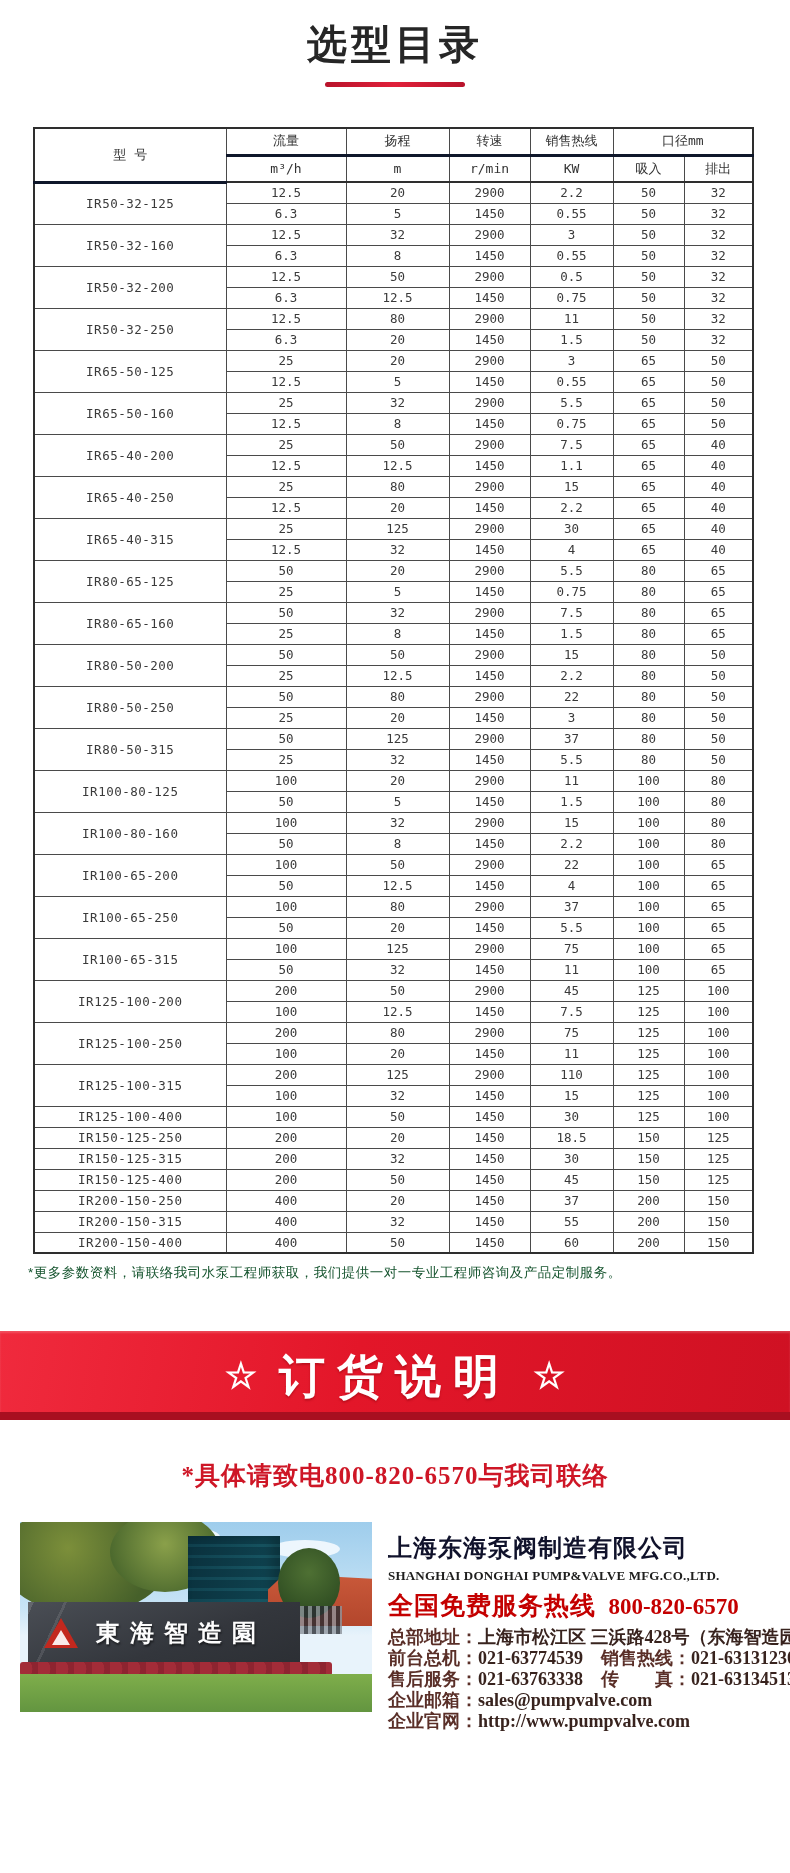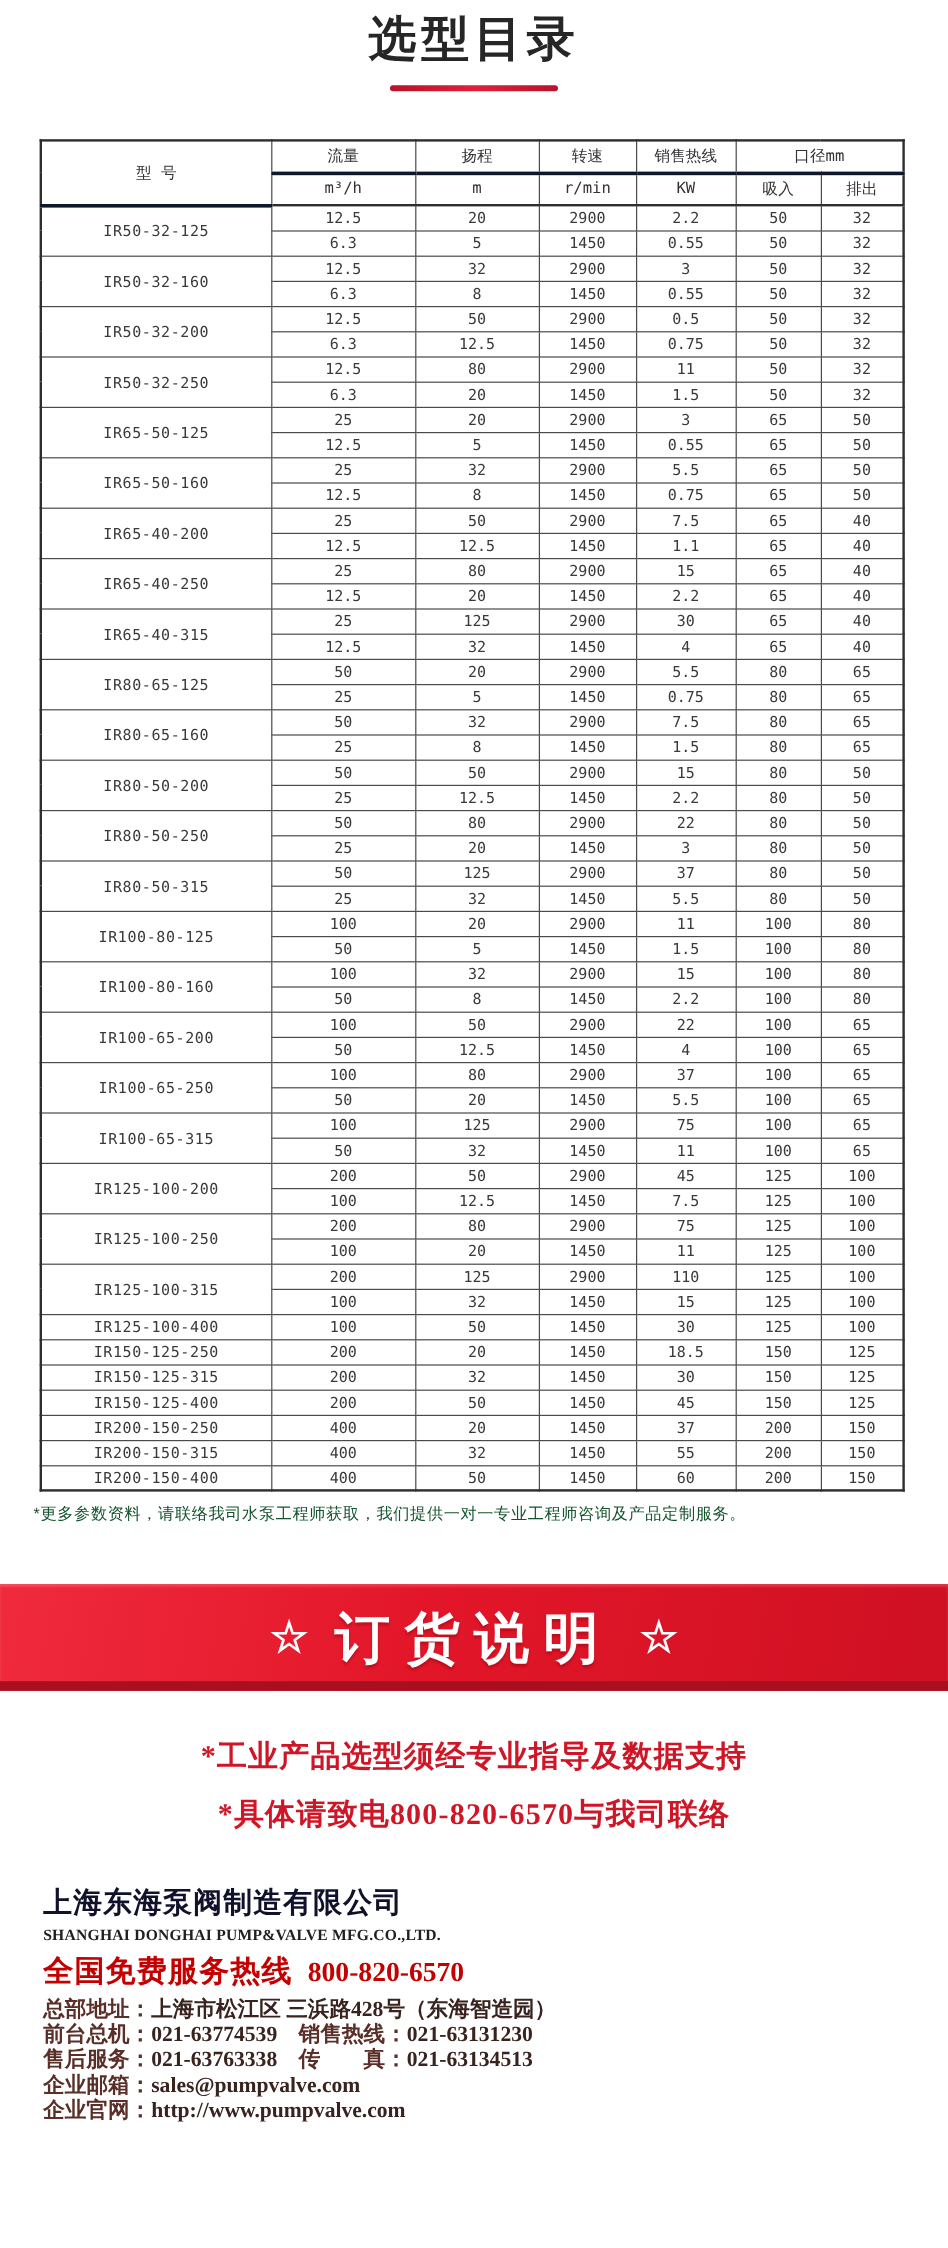--- a/index.html
+++ b/index.html
@@ -2,21 +2,21 @@
 <html><head>
 <meta charset="utf-8">
 <style>
   * { box-sizing: border-box; margin: 0; padding: 0; }
   html,body { background:#ffffff; }
   body {
     width: 790px; min-height: 1873px; margin: 0 auto; position: relative;
     font-family: "Liberation Sans", sans-serif; color:#333;
   }
   
-  .title-wrap { padding-top: 9px; text-align: center; }
+  .title-wrap { padding-top: 20px; text-align: center; }
   .page-title {
     font-size: 40px; line-height: 48px; font-weight: bold; color: #262626;
     letter-spacing: 4px;
   }
   .title-underline {
     width: 140px; height: 5px; margin: 14px auto 0 auto; border-radius: 3px;
     background: linear-gradient(90deg,#b8132b,#e0203a,#b8132b);
   }
   
   .spec-table {
@@ -612,25 +612,40 @@
 
 <div class="ribbon">
   <div class="ribbon-inner">
     <span class="ribbon-star">☆</span>
     <span class="ribbon-title">订货说明</span>
     <span class="ribbon-star">☆</span>
   </div>
 </div>
 
 <div class="notices">
-    <div class="notice-line">*工业产品选型须经专业指导及数据支持</div>
     <div class="notice-line">*具体请致电800-820-6570与我司联络</div>
   </div>
 
 <div class="company">
+  <div class="photo">
+    <div class="cloud" style="left:120px;top:4px;width:80px;height:22px"></div>
+    <div class="cloud" style="left:250px;top:18px;width:70px;height:18px"></div>
+    <div class="tree" style="left:-20px;top:-18px;width:170px;height:110px;background:radial-gradient(circle at 40% 40%,#7c8f3a,#46602a 70%)"></div>
+    <div class="tree" style="left:90px;top:-10px;width:110px;height:80px;background:radial-gradient(circle at 50% 40%,#8aa04a,#4d6a2e 75%)"></div>
+    <div class="glass-building"></div>
+    <div class="red-building"></div>
+    <div class="tree" style="left:258px;top:26px;width:62px;height:70px;background:radial-gradient(circle at 50% 35%,#4e7033,#2f4d22 75%)"></div>
+    <div class="gate"></div>
+    <div class="sign-wall">
+      <div class="sign-logo"></div>
+      <div class="sign-text">東海智造園</div>
+    </div>
+    <div class="flowers"></div>
+    <div class="lawn"></div>
+  </div>
   <div class="company-info">
     <div class="company-name-cn">上海东海泵阀制造有限公司</div>
     <div class="company-name-en">SHANGHAI DONGHAI PUMP&amp;VALVE MFG.CO.,LTD.</div>
     <div class="hotline">
       <span class="hotline-label">全国免费服务热线</span>
       <span class="hotline-number">800-820-6570</span>
     </div>
     <div class="contacts">
         <div class="contact-line"><span class="c-label">总部地址：</span><span class="c-value">上海市松江区 三浜路428号（东海智造园）</span></div>
         <div class="contact-line"><span class="c-label">前台总机：</span><span class="c-value">021-63774539</span><span class="c-gap"></span><span class="c-label">销售热线：</span><span class="c-value">021-63131230</span></div>

